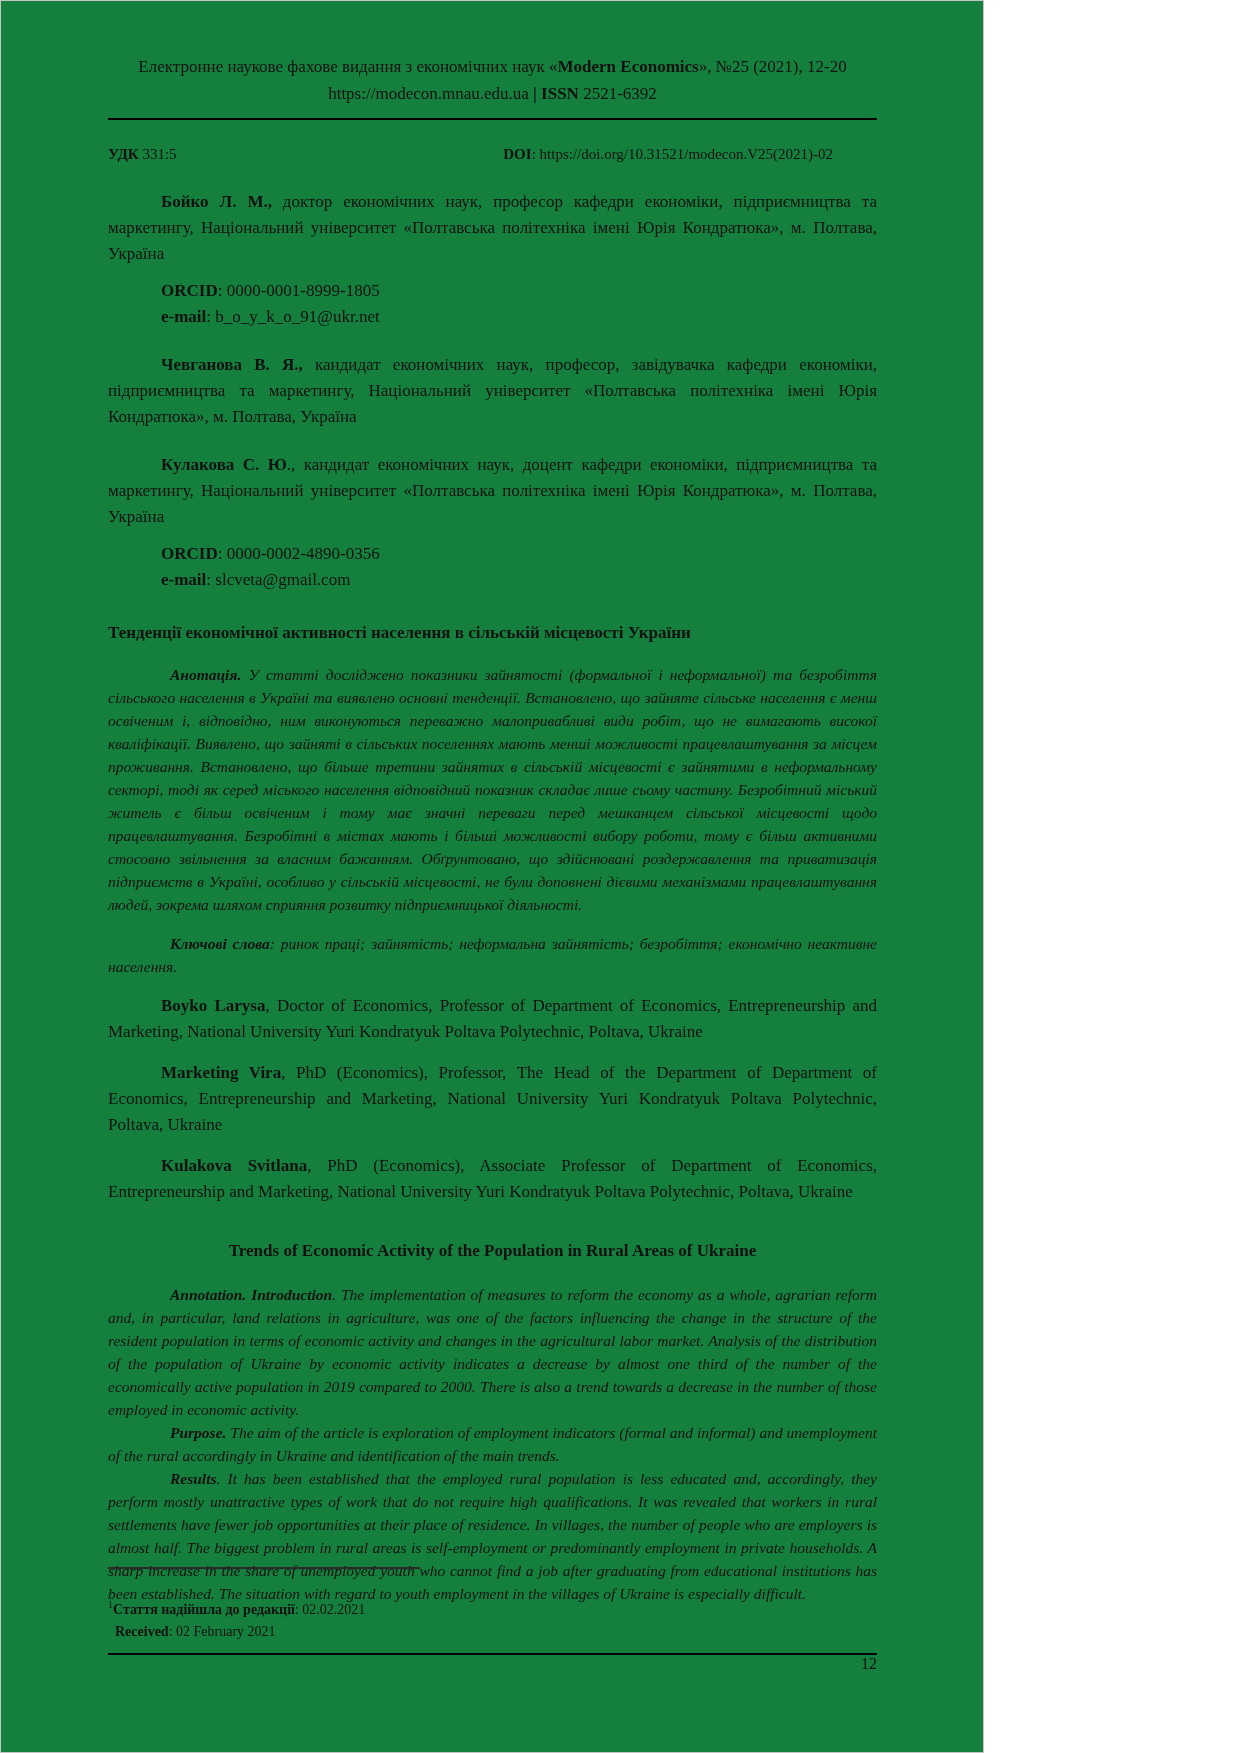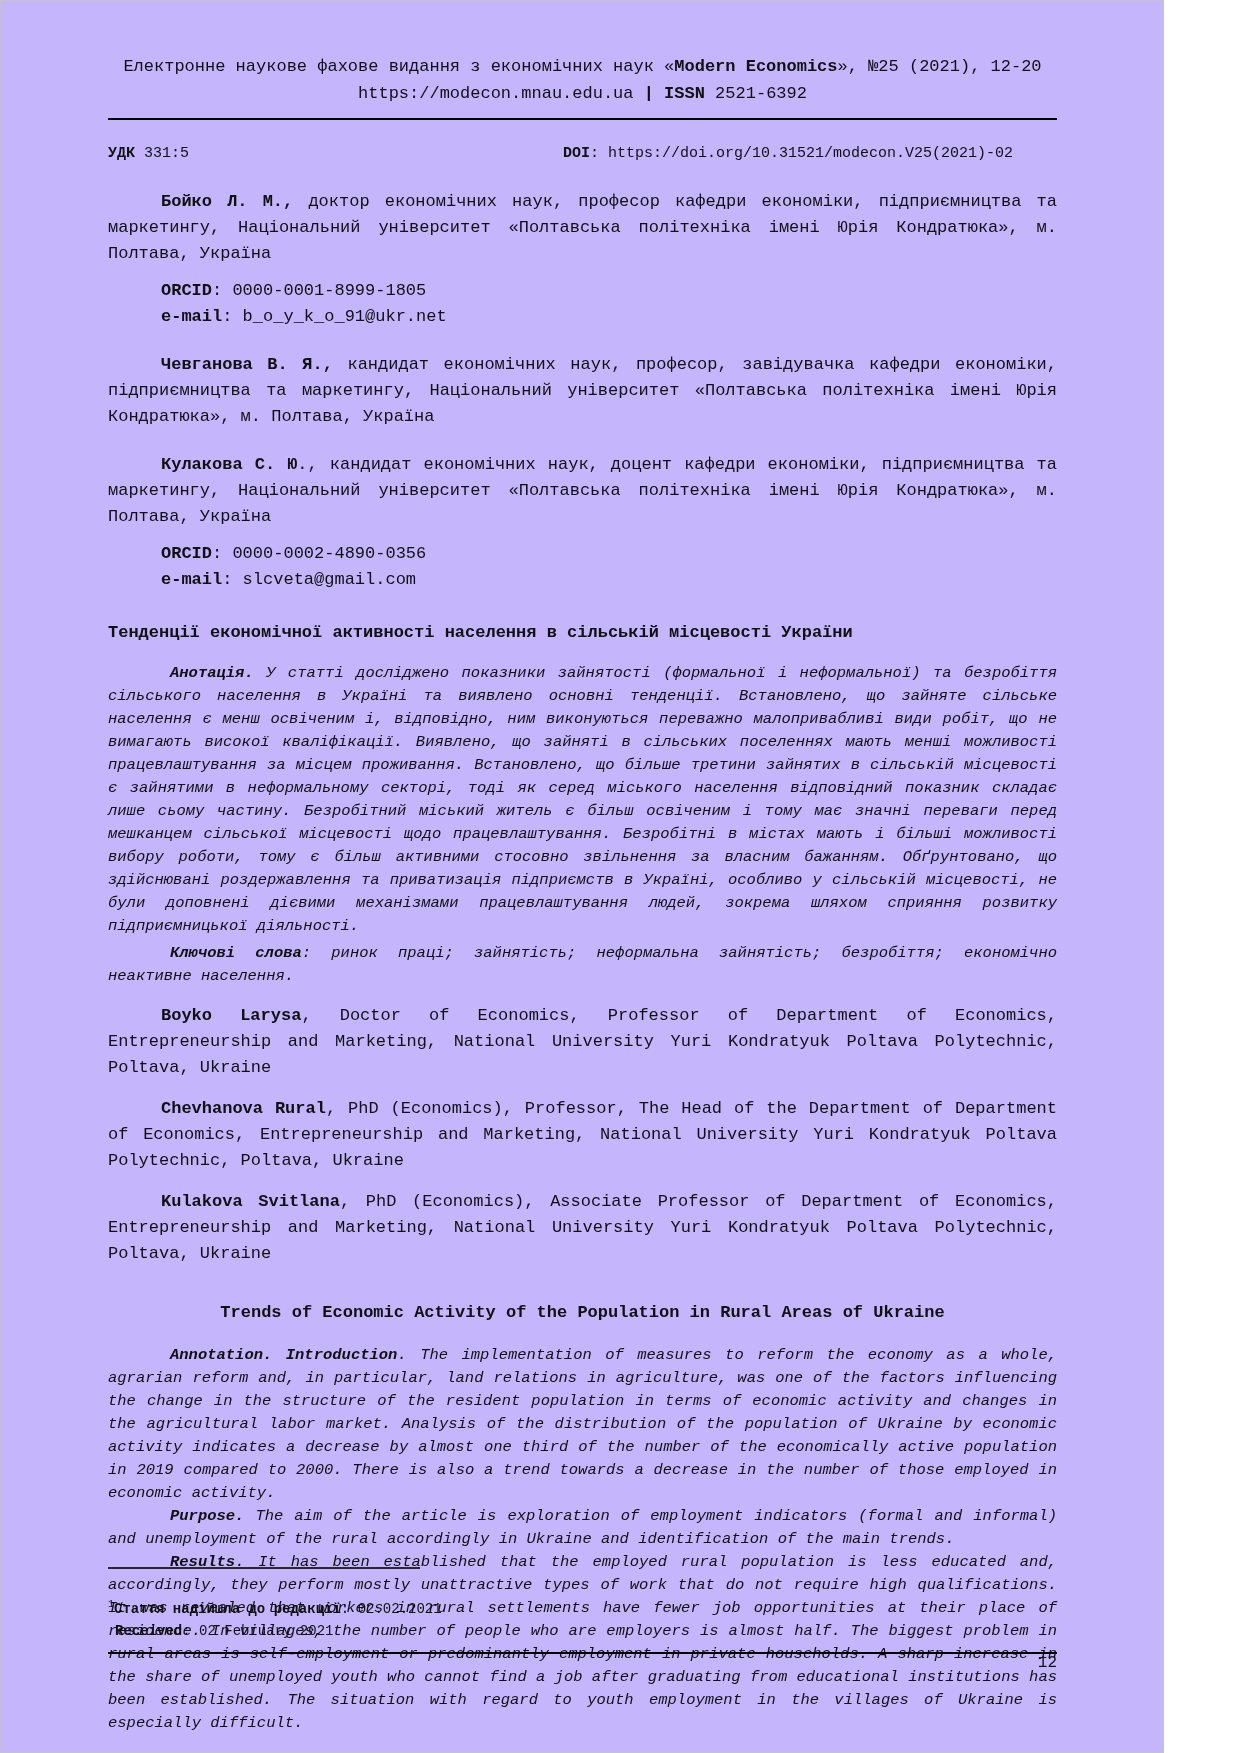--- a/index.html
+++ b/index.html
@@ -1,32 +1,32 @@
 <!DOCTYPE html>
 <html><head>
 <meta charset="utf-8">
 <style>
   html,body{margin:0;padding:0;background:#ffffff;}
   .page{
-    width:1164px;height:1753px;background:#c4b5fd;position:relative;
-    font-family:Liberation Mono, monospace;color:#111;
+    width:984px;height:1753px;background:#15803d;position:relative;
+    font-family:Liberation Serif, serif;color:#111;
     border:1px solid #c4c4c4;box-sizing:border-box;overflow:hidden;
   }
   .content{padding:52px 106px 0 107px;}
   .center{text-align:center;}
   .b{font-weight:bold;}
   .journal-header{font-size:17px;line-height:27px;}
   .header-rule{border-top:2px solid #000;margin-top:11px;}
   .meta-row{display:flex;justify-content:space-between;margin-top:21px;font-size:15px;line-height:26px;padding-right:44px;}
   .author-p{font-size:17px;line-height:26px;text-align:justify;text-indent:53px;margin:22px 0 0 0;}
   .contact-block{margin-top:11px;font-size:17px;line-height:26px;}
   .contact-block div{padding-left:53px;}
   .title-uk{font-size:17px;font-weight:bold;margin:30px 0 0 0;}
   .abstract{font-size:15.5px;line-height:23px;font-style:italic;text-align:justify;text-indent:62px;margin:20px 0 0 0;}
-  .keywords{margin-top:4px;}
+  .keywords{margin-top:16px;}
   .authors-en p{font-size:17px;line-height:26px;text-align:justify;text-indent:53px;margin:15px 0 0 0;}
   .authors-en{margin-top:14px;}
   .title-en{font-size:17px;font-weight:bold;text-align:center;margin:36px 0 0 0;}
   .annotation{margin-top:22px;}
   .annotation p{font-size:15.5px;line-height:23px;font-style:italic;text-align:justify;text-indent:62px;margin:0;}
   .footer{position:absolute;left:107px;right:106px;top:1566px;font-size:14px;color:#111;}
   .footnote-sep{width:312px;border-top:2px solid #2a2a2a;}
   .footnote{margin-top:25px;line-height:22px;}
   .footnote sup{font-size:10px;}
   .footnote .received{padding-left:7px;}
@@ -65,21 +65,21 @@
       <div><span class="b">e-mail</span><span>: slcveta@gmail.com</span></div>
     </div>
 
     <h1 class="title-uk">Тенденції економічної активності населення в сільській місцевості України</h1>
 
     <p class="abstract"><span class="b">Анотація.</span><span> У статті досліджено показники зайнятості (формальної і неформальної) та безробіття сільського населення в Україні та виявлено основні тенденції. Встановлено, що зайняте сільське населення є менш освіченим і, відповідно, ним виконуються переважно малопривабливі види робіт, що не вимагають високої кваліфікації. Виявлено, що зайняті в сільських поселеннях мають менші можливості працевлаштування за місцем проживання. Встановлено, що більше третини зайнятих в сільській місцевості є зайнятими в неформальному секторі, тоді як серед міського населення відповідний показник складає лише сьому частину. Безробітний міський житель є більш освіченим і тому має значні переваги перед мешканцем сільської місцевості щодо працевлаштування. Безробітні в містах мають і більші можливості вибору роботи, тому є більш активними стосовно звільнення за власним бажанням. Обґрунтовано, що здійснювані роздержавлення та приватизація підприємств в Україні, особливо у сільській місцевості, не були доповнені дієвими механізмами працевлаштування людей, зокрема шляхом сприяння розвитку підприємницької діяльності.</span></p>
     <p class="abstract keywords"><span class="b">Ключові слова</span><span>: ринок праці; зайнятість; неформальна зайнятість; безробіття; економічно неактивне населення.</span></p>
 
     <div class="authors-en">
       <p><span class="b">Boyko Larysa</span><span>, Doctor of Economics, Professor of Department of Economics, Entrepreneurship and Marketing, National University Yuri Kondratyuk Poltava Polytechnic, Poltava, Ukraine</span></p>
-      <p><span class="b">Chevhanova Rural</span><span>, PhD (Economics), Professor, The Head of the Department of Department of Economics, Entrepreneurship and Marketing, National University Yuri Kondratyuk Poltava Polytechnic, Poltava, Ukraine</span></p>
+      <p><span class="b">Marketing Vira</span><span>, PhD (Economics), Professor, The Head of the Department of Department of Economics, Entrepreneurship and Marketing, National University Yuri Kondratyuk Poltava Polytechnic, Poltava, Ukraine</span></p>
       <p><span class="b">Kulakova Svitlana</span><span>, PhD (Economics), Associate Professor of Department of Economics, Entrepreneurship and Marketing, National University Yuri Kondratyuk Poltava Polytechnic, Poltava, Ukraine</span></p>
     </div>
 
     <h2 class="title-en">Trends of Economic Activity of the Population in Rural Areas of Ukraine</h2>
 
     <div class="annotation">
       <p><span class="b">Annotation. Introduction</span><span>. The implementation of measures to reform the economy as a whole, agrarian reform and, in particular, land relations in agriculture, was one of the factors influencing the change in the structure of the resident population in terms of economic activity and changes in the agricultural labor market. Analysis of the distribution of the population of Ukraine by economic activity indicates a decrease by almost one third of the number of the economically active population in 2019 compared to 2000. There is also a trend towards a decrease in the number of those employed in economic activity.</span></p>
       <p><span class="b">Purpose.</span><span> The aim of the article is exploration of employment indicators (formal and informal) and unemployment of the rural accordingly in Ukraine and identification of the main trends.</span></p>
       <p><span class="b">Results</span><span>. It has been established that the employed rural population is less educated and, accordingly, they perform mostly unattractive types of work that do not require high qualifications. It was revealed that workers in rural settlements have fewer job opportunities at their place of residence. In villages, the number of people who are employers is almost half. The biggest problem in rural areas is self-employment or predominantly employment in private households. A sharp increase in the share of unemployed youth who cannot find a job after graduating from educational institutions has been established. The situation with regard to youth employment in the villages of Ukraine is especially difficult.</span></p>
     </div>

